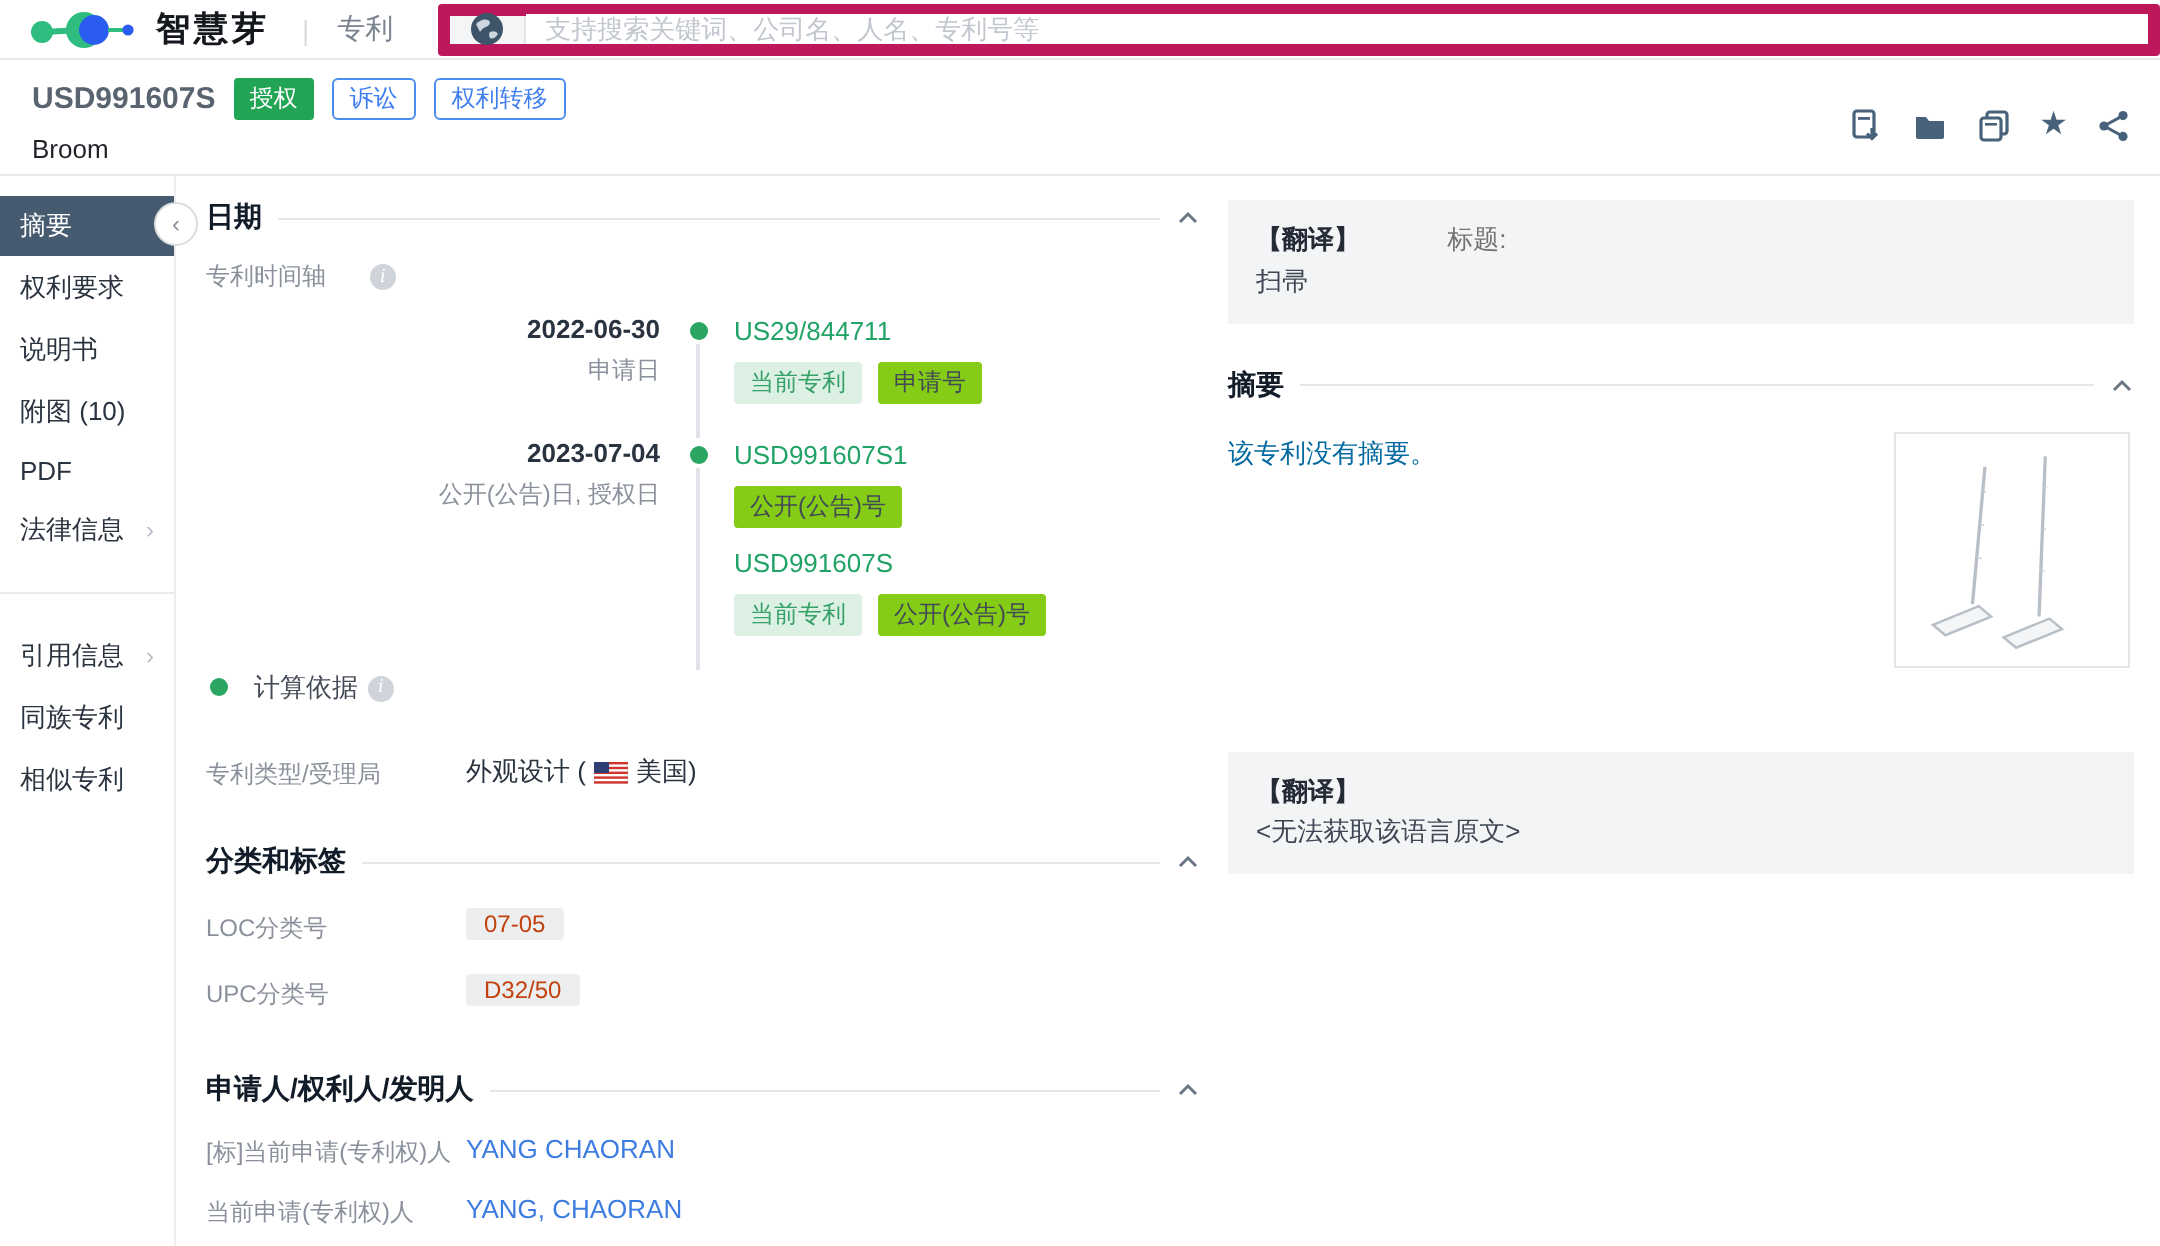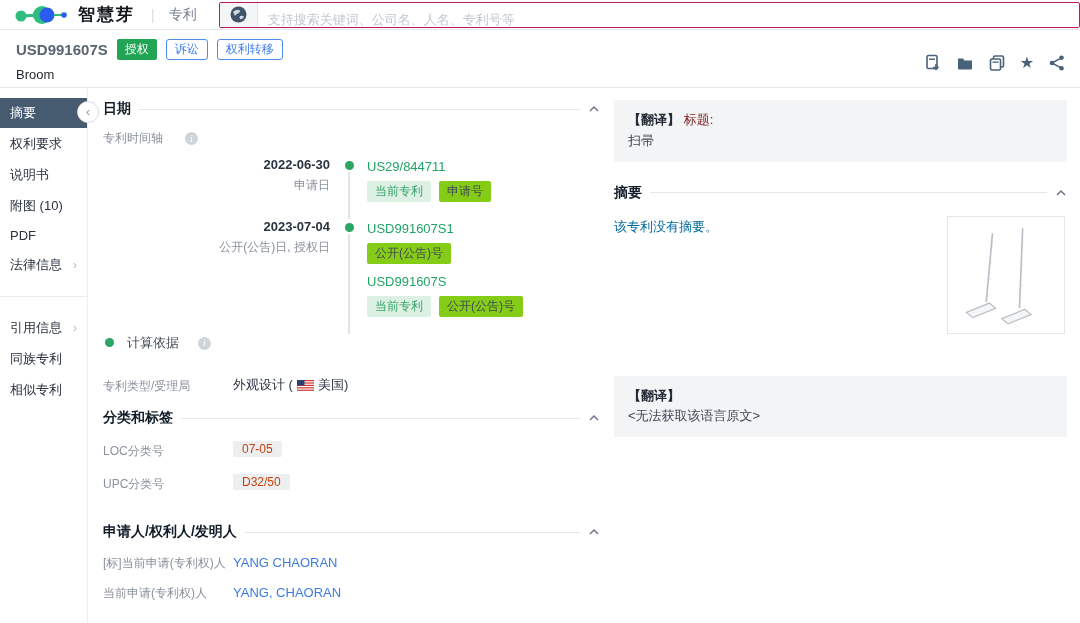--- a/index.html
+++ b/index.html
@@ -7,21 +7,21 @@
     font-family:"Liberation Sans","DejaVu Sans",sans-serif; color:#2a3340; }
 
   
   .topbar { height:30px; display:flex; align-items:center; padding-left:14px;
     border-bottom:1px solid #e7e8ea; }
   .brand { display:flex; align-items:center; gap:8px;justify-content:flex-end; }
   .brand-name { font-size:17px; font-weight:bold; color:#14181d; letter-spacing:2px; }
   .nav-divider { color:#d8dbe0; margin:0 14px 0 16px; font-size:14px; }
   .nav-patent { font-size:14px; color:#7a8390; }
   .searchbox { display:flex; align-items:flex-end; height:26px; flex:1; margin-left:22px;
-    border:1px solid #be185d; border-radius:2px; background:#fff; }
+    border:6px solid #be185d; border-radius:2px; background:#fff; }
   .search-globe { width:38px; height:100%; background:#f4f5f6; border-right:1px solid #e2e4e8;
     display:flex; align-items:center; justify-content:center; }
   .searchbox input { flex:1; border:none; outline:none; font-size:13px; color:#3f4754;
     padding:0 10px; font-family:"Liberation Sans",sans-serif; }
   .searchbox input::placeholder { color:#c2c7cf; }
 
   
   .patent-head { position:relative; padding:9px 16px 8px 16px; border-bottom:1px solid #e7e8ea; height:58px; }
   .ph-line1 { display:flex; align-items:center; gap:9px; }
   .p-number { font-size:15px; font-weight:bold; color:#5a6470; }
@@ -64,37 +64,37 @@
   .tl-axis { width:12px; display:flex; flex-direction:column; align-items:center; flex-shrink:0; }
   .tl-dot { width:9px; height:9px; border-radius:50%; background:#2aa562; margin-top:4px; flex-shrink:0; }
   .tl-line { width:2px; flex:1; background:#e0e4e9; margin-top:2px; }
   .tl-content { flex:1; padding-left:12px; padding-bottom:17px; }
   .tl-content.last { padding-bottom:0; }
   .green-link { font-size:13px; color:#21a366; text-decoration:none; display:inline-block; cursor:pointer; }
   .tagrow { display:flex; gap:8px; margin-top:6px; }
   .tag { font-size:12px; padding:2px 8px; border-radius:2px; white-space:nowrap; }
   .tag.green { background:#dcf0e4; color:#36a268; }
   .tag.gray { background:#84cc16; color:#424a55; }
-  .calc-basis { font-size:13px; color:#424a55; display:flex; align-items:center; gap:19px; }
+  .calc-basis { font-size:13px; color:#424a55; display:flex; align-items:center; gap:5px; }
 
   .kv-row { display:flex; margin-top:14px; align-items:flex-start; }
   .kv-label { width:130px; font-size:12px; color:#8a919c; flex-shrink:0; padding-top:2px; }
   .kv-value { font-size:13px; color:#2a3340; display:flex; align-items:center; gap:4px; }
   .kv-tag { background:#eceef0; color:#c2410c; font-size:12px; padding:1px 9px; border-radius:2px; }
   .flag { display:inline-block; vertical-align:-1px; }
 
-  .sec-gap { margin-top:14px; }
+  .sec-gap { margin-top:26px; }
   .people-row { display:flex; margin-bottom:11px; }
   .blue-link { font-size:13px; color:#3d7ce0; text-decoration:none; cursor:pointer; display:inline-block; }
 
   
   .right-col { width:453px; margin-left:14px; padding-top:12px; }
   .gray-box { background:#f3f4f6; padding:10px 14px; font-size:13px; line-height:1.6; }
   .tr-prefix { font-weight:bold; color:#242b36; }
-  .tr-label { color:#7f1d1d; }
+  .tr-label { color:#737373;margin-left:40px; }
   .tr-value { color:#3f4754; }
   .abstract-wrap { position:relative; min-height:148px; margin-top:6px; }
   .abstract-empty { font-size:13px; color:#0369a1; padding-top:4px; }
   .patent-img-box { position:absolute; right:2px; top:2px; width:118px; height:118px;
     border:1px solid #e3e6ea; background:#fff; display:flex; align-items:center; justify-content:center; }
 </style>
 </head>
 <body>
 
 <div class="topbar">

